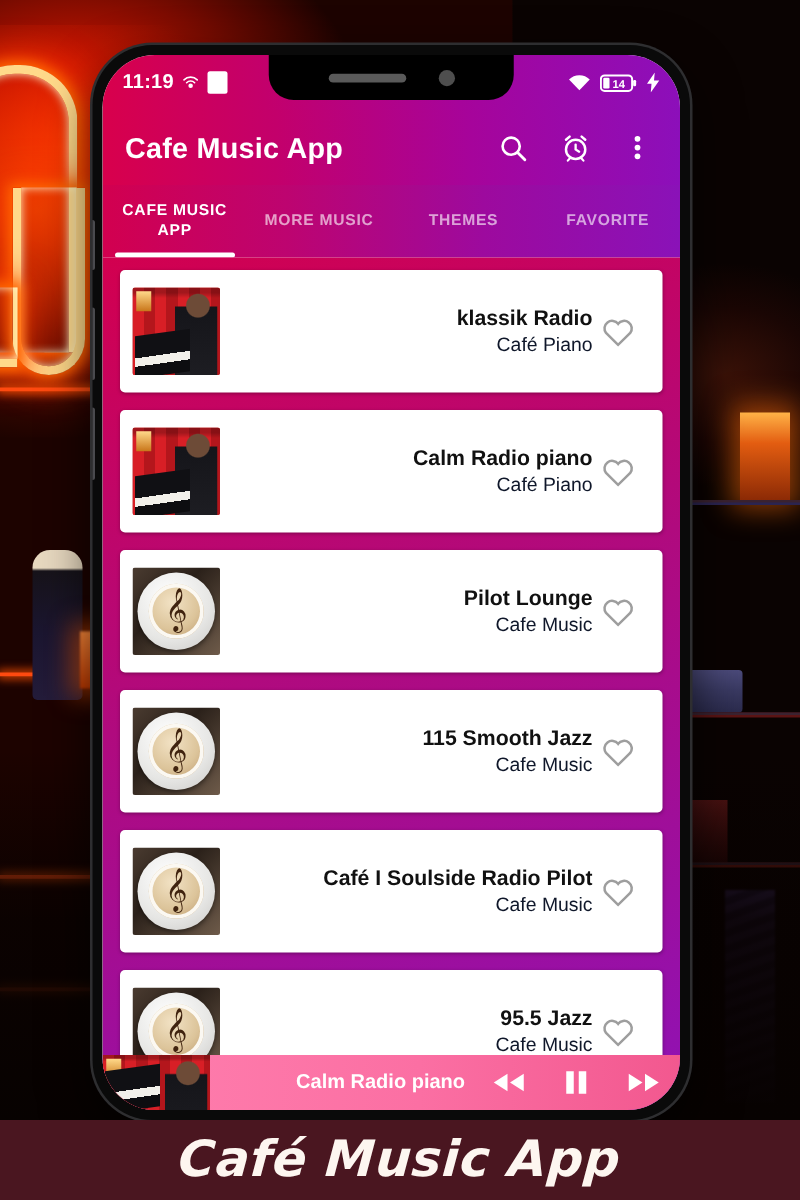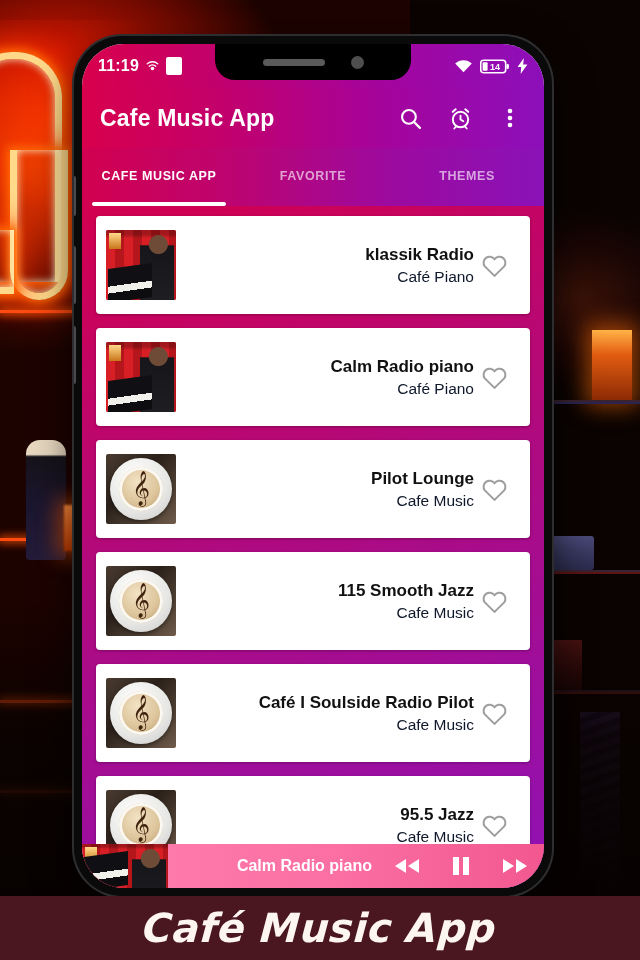--- a/index.html
+++ b/index.html
@@ -335,24 +335,27 @@
             <circle cx="3" cy="19" r="2.3" fill="#fff"></circle>
           </svg>
         </div>
       </div>
 
       <div class="tabs">
         <div class="tab active">
           <span>CAFE MUSIC APP</span>
         </div>
         <div class="tab">
-          <span>FAVORITE</span>
+          <span>MORE MUSIC</span>
         </div>
         <div class="tab">
           <span>THEMES</span>
+        </div>
+        <div class="tab">
+          <span>FAVORITE</span>
         </div>
       </div>
 
       <div class="list">
 
         <div class="card">
           <div class="thumb">
             <div class="th-piano">
                 <div class="win"></div>
               </div>

